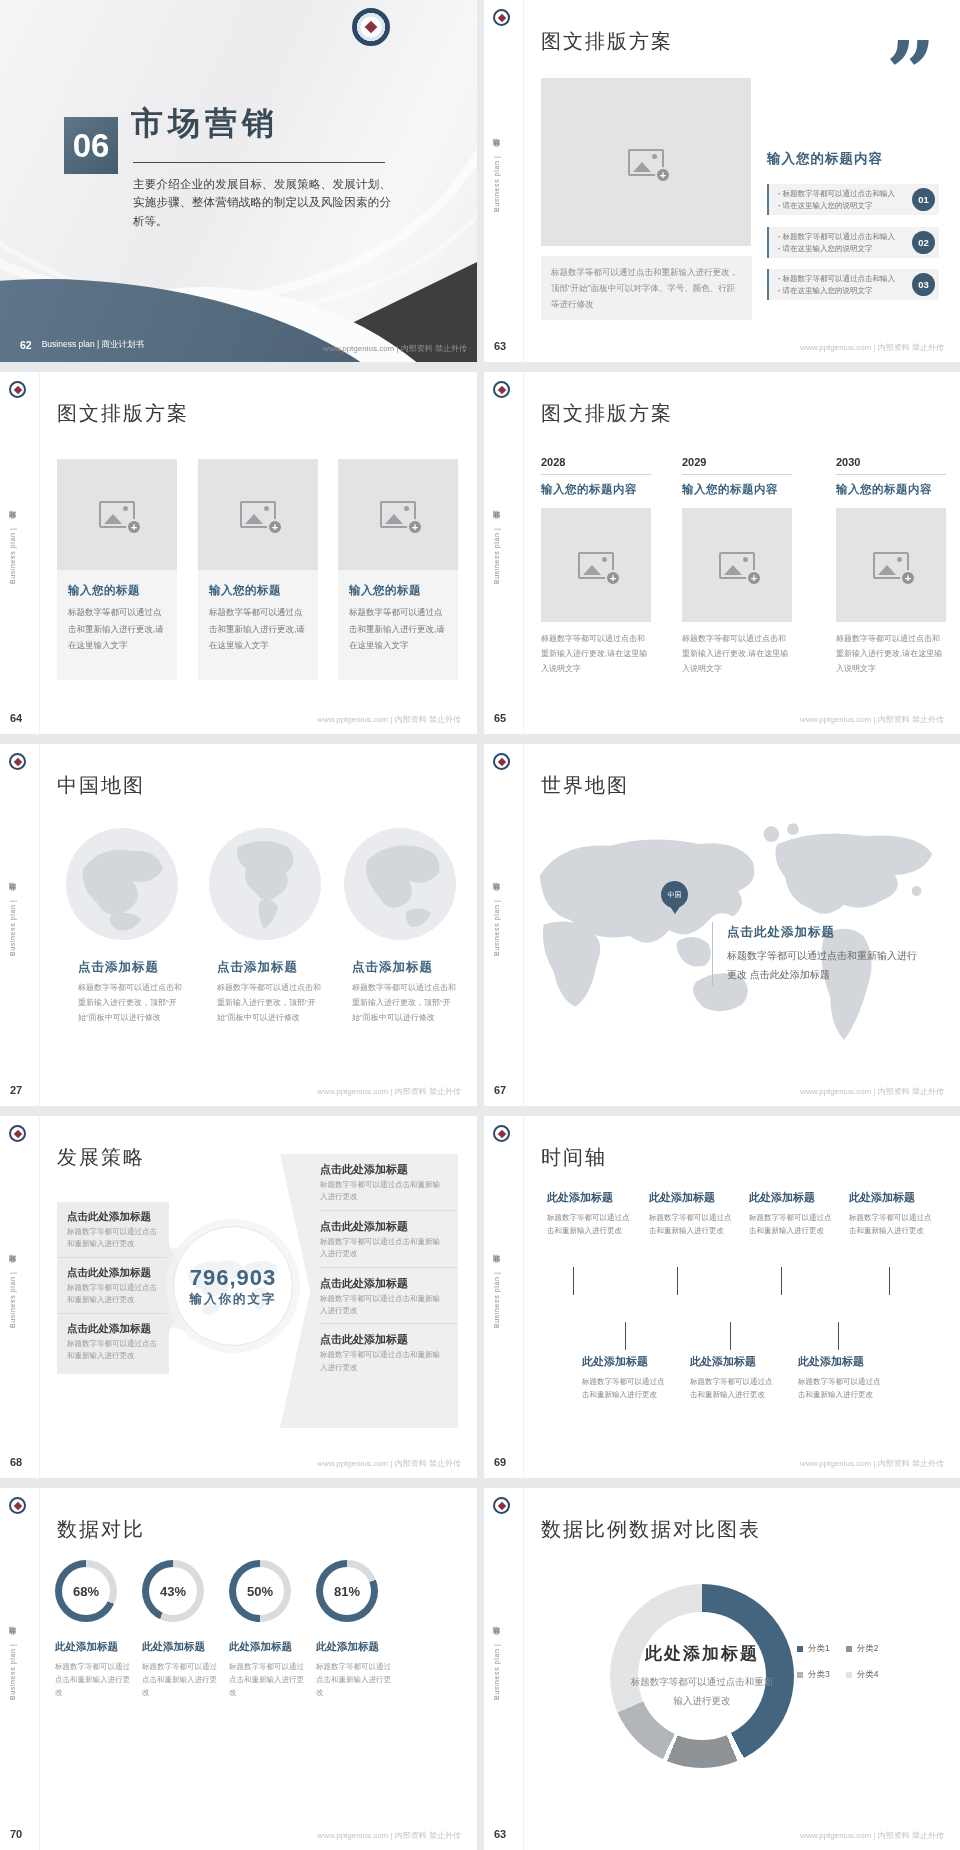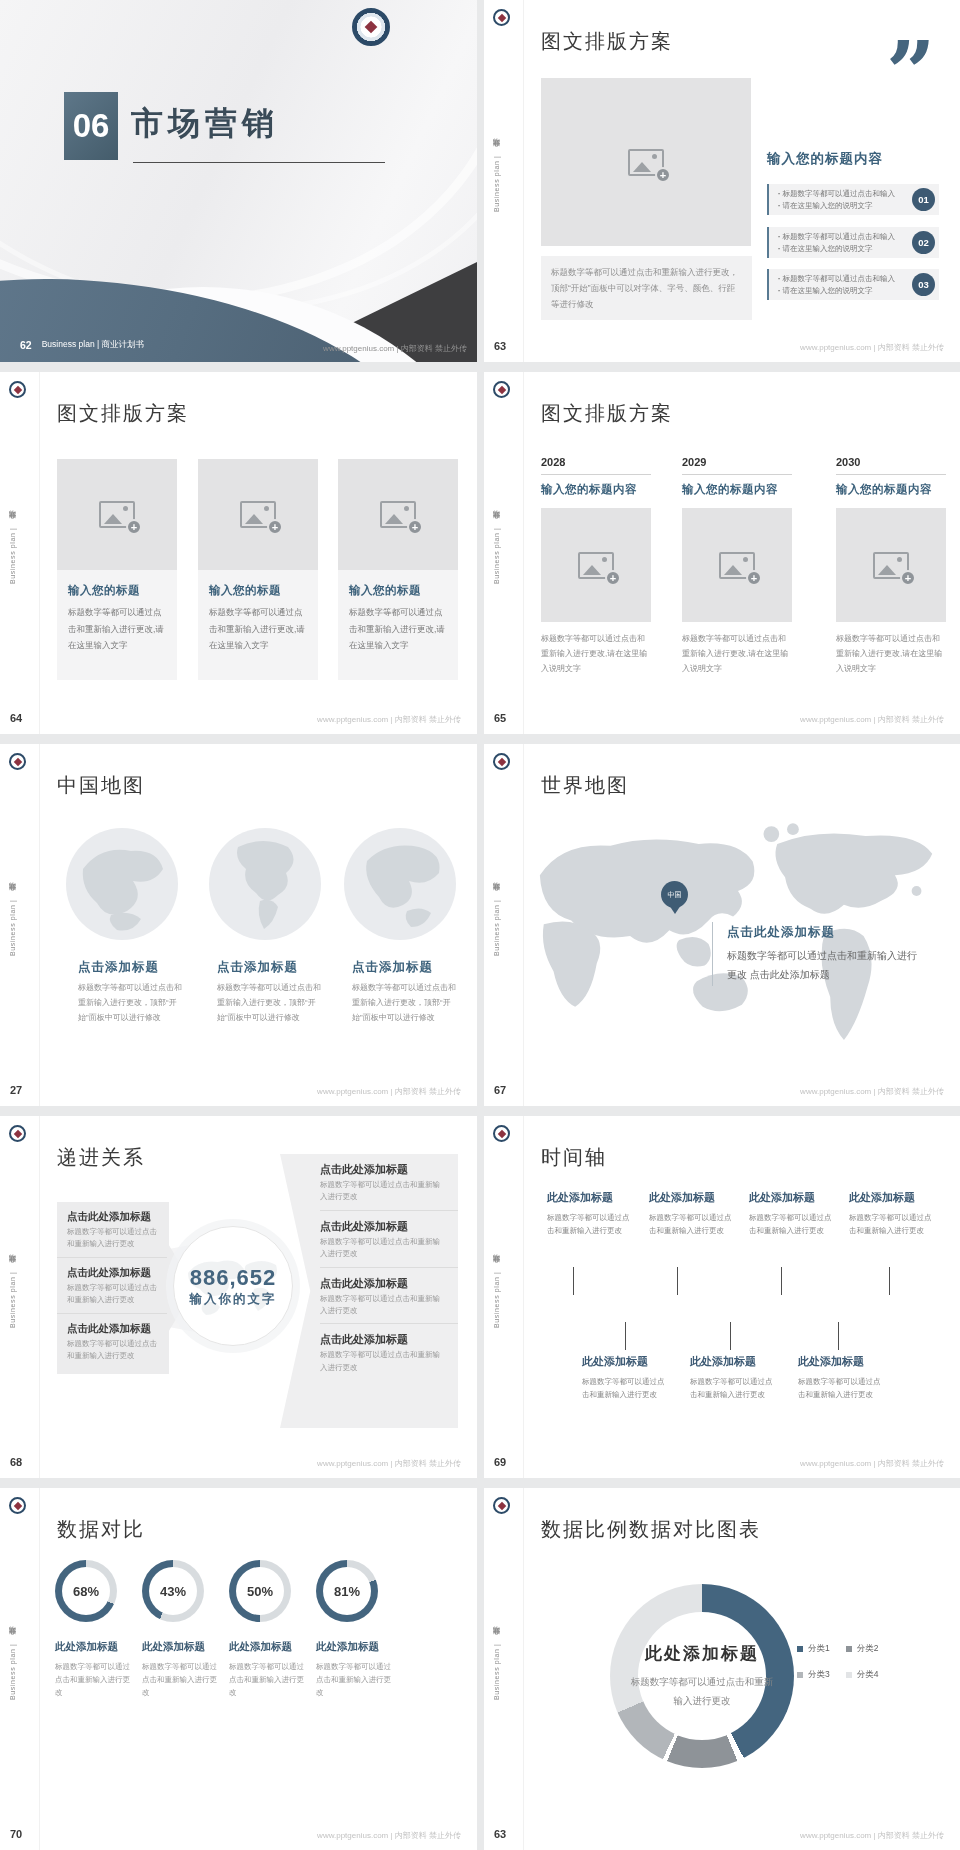--- a/index.html
+++ b/index.html
@@ -34,21 +34,21 @@
   .pic-icon .plus{position:absolute;right:-9px;bottom:-9px;width:16px;height:16px;border-radius:50%;background:#8f9499;border:2px solid #e3e3e4;color:#fff;font-style:normal;font-size:11px;line-height:12px;text-align:center;font-weight:bold}
 
   
   .s62-bg{position:absolute;inset:0;background:linear-gradient(115deg,#f5f5f6 0%,#ececee 45%,#f7f7f8 75%,#f0f0f2 100%)}
   .arc1,.arc2{position:absolute;border:9px solid rgba(255,255,255,.6);border-radius:50%}
   .arc1{left:-240px;top:-300px;width:760px;height:600px;transform:rotate(14deg)}
   .arc2{left:-140px;top:-210px;width:680px;height:520px;transform:rotate(10deg);border-width:5px;border-color:rgba(255,255,255,.45)}
   .s62-tri{position:absolute;right:0;bottom:0;width:205px;height:100px;background:#3e3e40;clip-path:polygon(100% 0,100% 100%,0 100%);z-index:1}
   .s62-whitec{position:absolute;left:-138px;top:287px;width:682px;height:682px;border-radius:50%;background:#fcfcfd;z-index:2}
   .s62-slate{position:absolute;left:-240px;top:282px;width:680px;height:330px;border-radius:50%;background:linear-gradient(105deg,#688095 0%,#566d80 55%,#46596a 100%);transform:rotate(6deg);z-index:3}
-  .s62-num{position:absolute;left:64px;top:92px;width:54px;height:68px;background:linear-gradient(135deg,#5e7789,#445c6b);color:#fff;font-size:33px;font-weight:bold;display:flex;align-items:center;justify-content:center;z-index:4}
+  .s62-num{position:absolute;left:64px;top:117px;width:54px;height:57px;background:linear-gradient(135deg,#5e7789,#445c6b);color:#fff;font-size:33px;font-weight:bold;display:flex;align-items:center;justify-content:center;z-index:4}
   .s62-title{position:absolute;left:131px;top:102px;font-size:32px;font-weight:bold;color:#3a4b58;letter-spacing:5px;z-index:4}
   .s62-rule{position:absolute;left:133px;top:162px;width:252px;height:1px;background:#4c4c4c;z-index:4}
   .s62-body{position:absolute;left:133px;top:175px;width:258px;font-size:11.5px;line-height:1.6;color:#3f3f3f;text-align:justify;z-index:4}
   .logo62{position:absolute;left:352px;top:8px;width:38px;height:38px;border-radius:50%;border:3px solid #2c4a67;background:radial-gradient(circle,#fff 0 46%,#dfe7ee 47% 62%,#2c4a67 63% 100%);z-index:4}
   .logo62::after{content:"";position:absolute;left:50%;top:50%;width:9px;height:9px;transform:translate(-50%,-50%) rotate(45deg);background:#8d3340}
   .s62-fl{position:absolute;left:20px;top:339px;z-index:5;color:#fff;font-size:8.5px;display:flex;align-items:center;gap:10px}
   .s62-fl b{font-size:10.5px}
   .s62-fr{position:absolute;right:10px;top:343px;z-index:5;color:#929292;font-size:8px}
 
   
@@ -156,20 +156,21 @@
 <div class="slide p62">
   <div class="s62-bg"></div>
   <div class="arc1"></div>
   <div class="arc2"></div>
   <div class="s62-tri"></div>
   <div class="s62-whitec"></div>
   <div class="s62-slate"></div>
   <div class="s62-num">06</div>
   <div class="s62-title">市场营销</div>
   <div class="s62-rule"></div>
+  <div class="s62-body">主要介绍企业的发展目标、发展策略、发展计划、实施步骤、整体营销战略的制定以及风险因素的分析等。</div>
   <div class="logo62"></div>
   <div class="s62-fl">
     <b>62</b>
     <span>Business plan | 商业计划书</span>
   </div>
   <div class="s62-fr">www.pptgenius.com | 内部资料 禁止外传</div>
 </div>
 
 <div class="slide p63">
   <div class="side">
@@ -368,21 +369,21 @@
   <div class="s67-p">标题数字等都可以通过点击和重新输入进行更改 点击此处添加标题</div>
   <div class="site">www.pptgenius.com | 内部资料 禁止外传</div>
 </div>
 
 <div class="slide p68">
   <div class="side">
     <div class="mini-logo"></div>
     <div class="vtext">Business plan | 商业计划书</div>
     <div class="pagenum">68</div>
   </div>
-  <div class="title">递进关系</div>
+  <div class="title">发展策略</div>
 
   <div class="trap"></div>
   <div class="lblock">
     <div class="litem">
       <div class="li-h">点击此处添加标题</div>
       <div class="li-p">标题数字等都可以通过点击和重新输入进行更改</div>
     </div>
     <div class="litem">
       <div class="li-h">点击此处添加标题</div>
       <div class="li-p">标题数字等都可以通过点击和重新输入进行更改</div>
@@ -395,21 +396,21 @@
 
   <div class="ccircle">
     <svg viewBox="0 0 100 68">
       <g fill="#dfe3e6">
         <path d="M4,20 Q14,6 34,9 Q52,4 60,16 Q56,28 44,26 Q48,38 36,42 Q22,46 16,36 Q4,32 4,20Z"></path>
         <path d="M62,12 Q78,4 92,12 Q96,24 84,28 Q72,32 66,24 Q58,18 62,12Z"></path>
         <path d="M70,36 Q80,32 86,40 Q84,54 74,58 Q66,48 70,36Z"></path>
         <path d="M20,50 Q30,46 36,54 Q32,62 22,62 Q14,56 20,50Z"></path>
       </g>
     </svg>
-    <div class="cval">886,652</div>
+    <div class="cval">796,903</div>
     <div class="clab">输入你的文字</div>
   </div>
 
   <div class="rblock">
     <div class="ritem">
       <div class="ri-h">点击此处添加标题</div>
       <div class="ri-p">标题数字等都可以通过点击和重新输入进行更改</div>
     </div>
     <div class="ritem">
       <div class="ri-h">点击此处添加标题</div>

